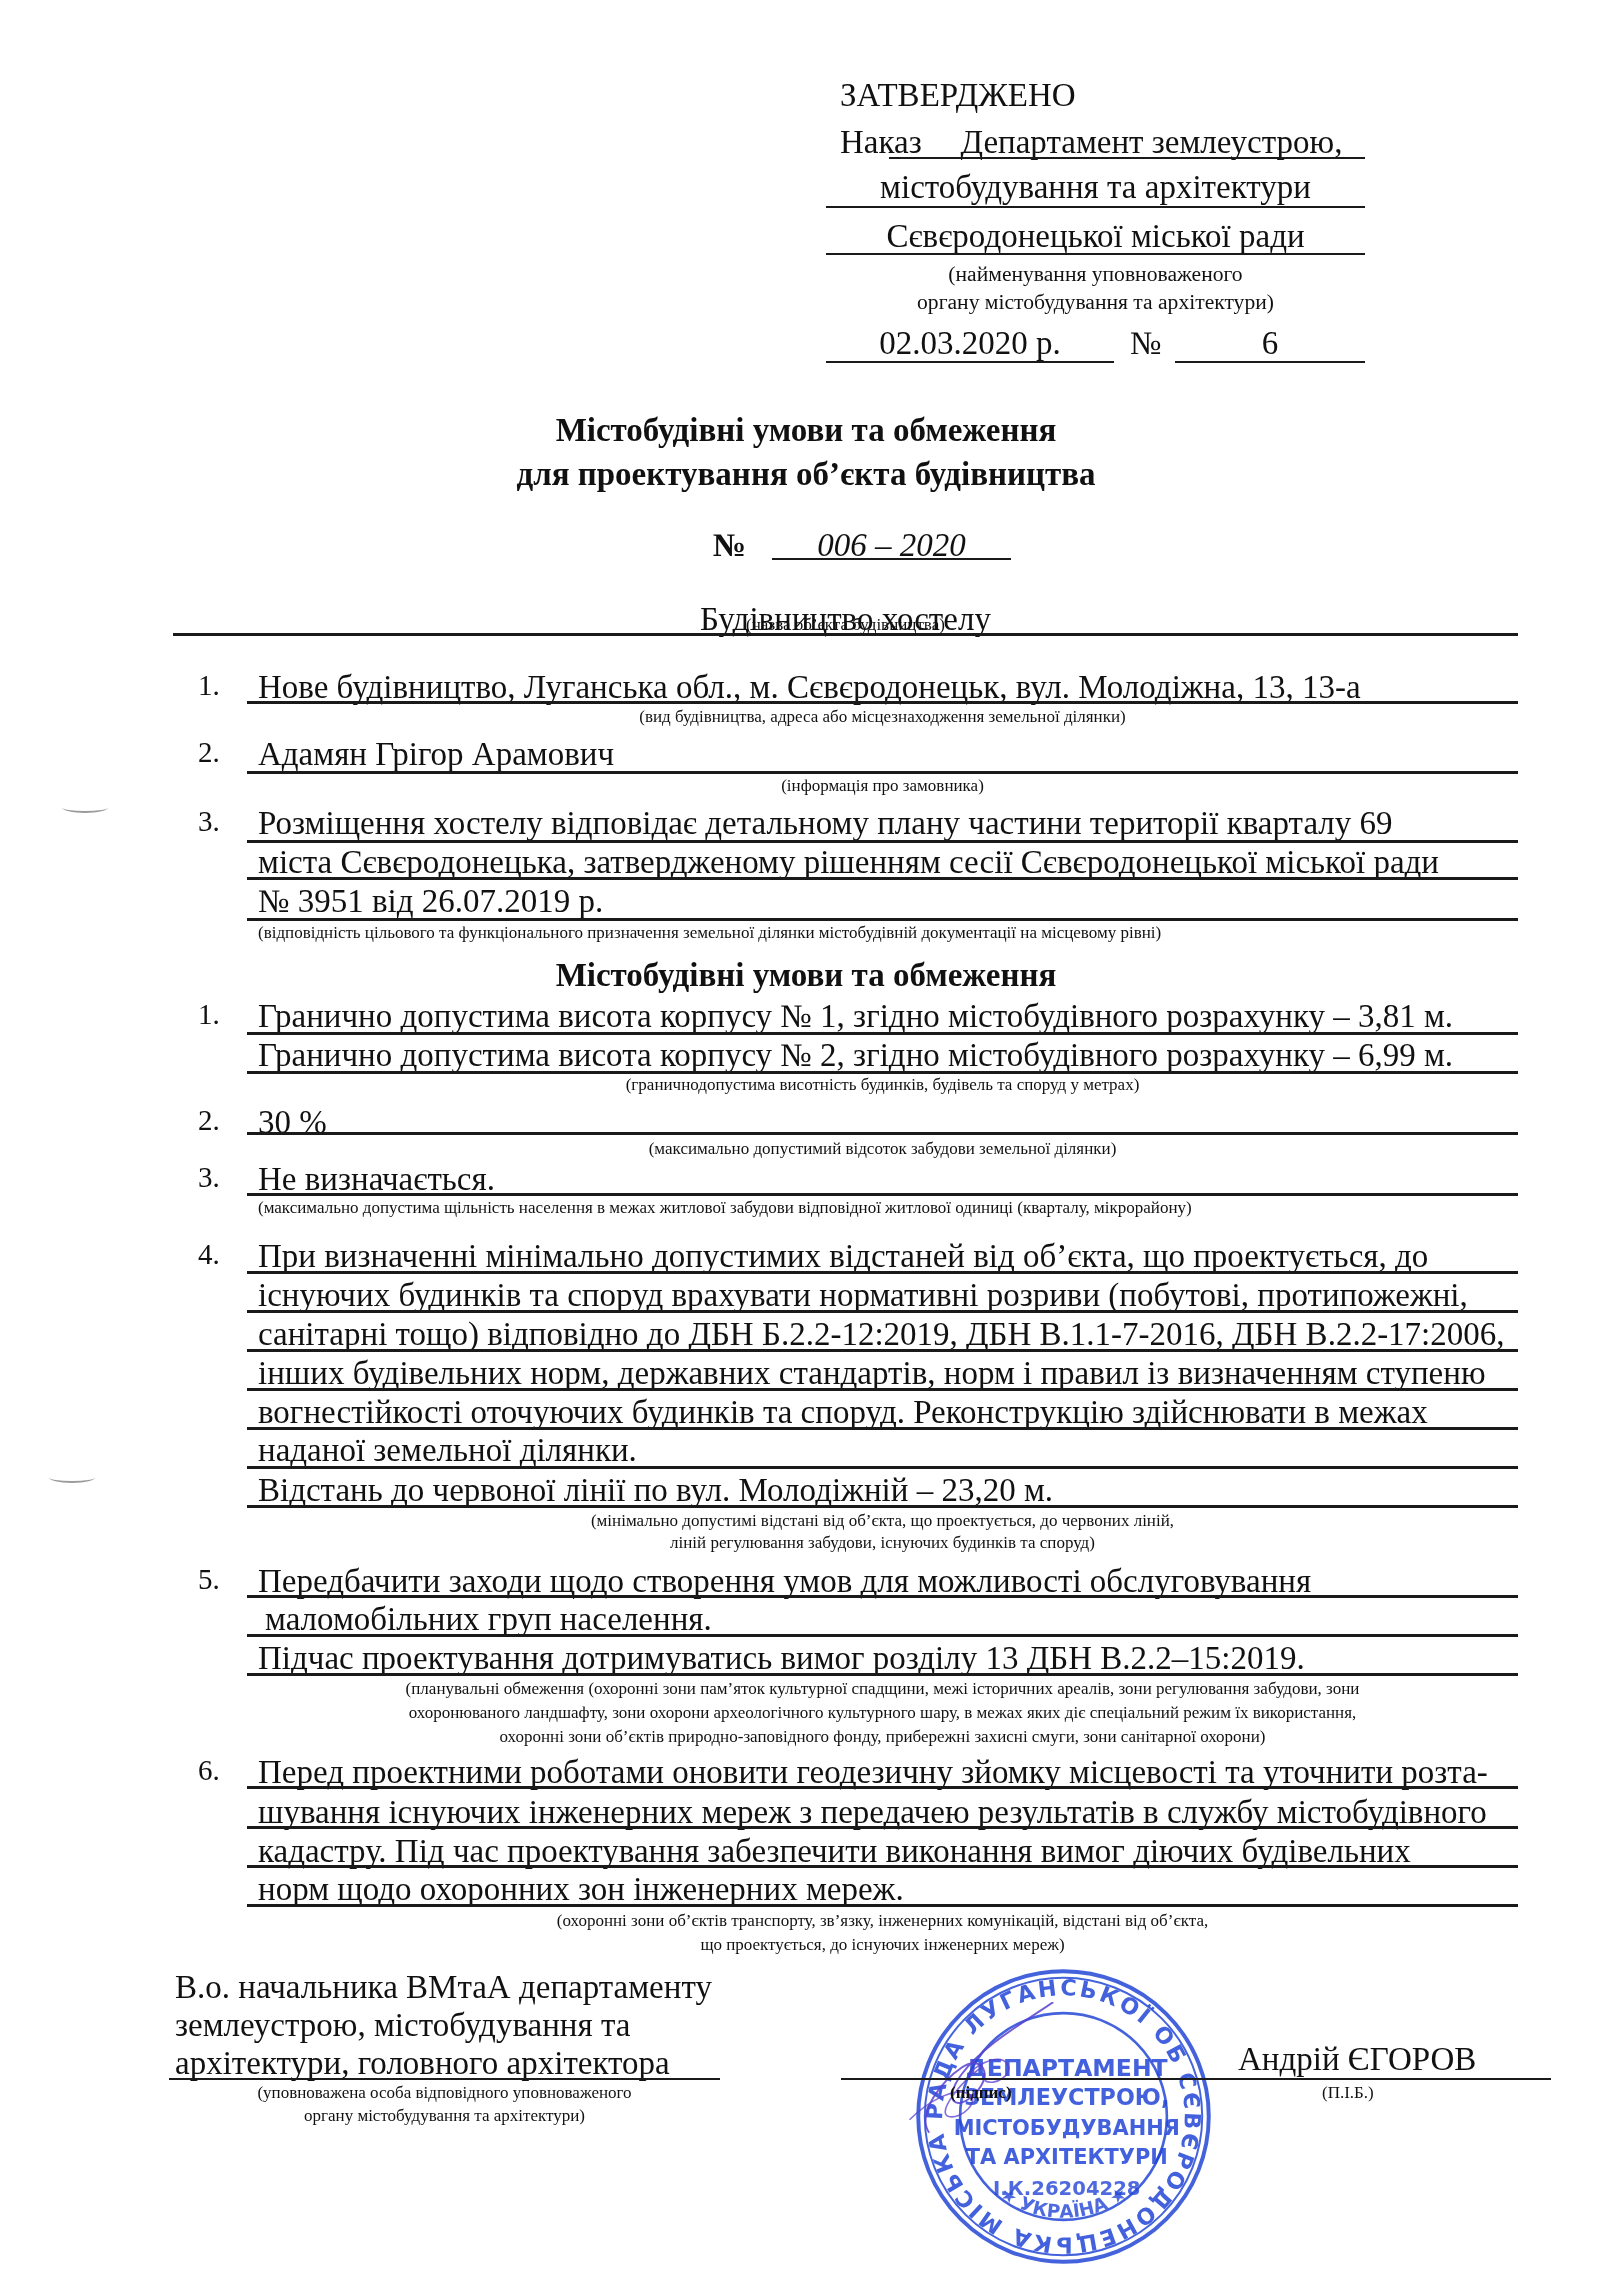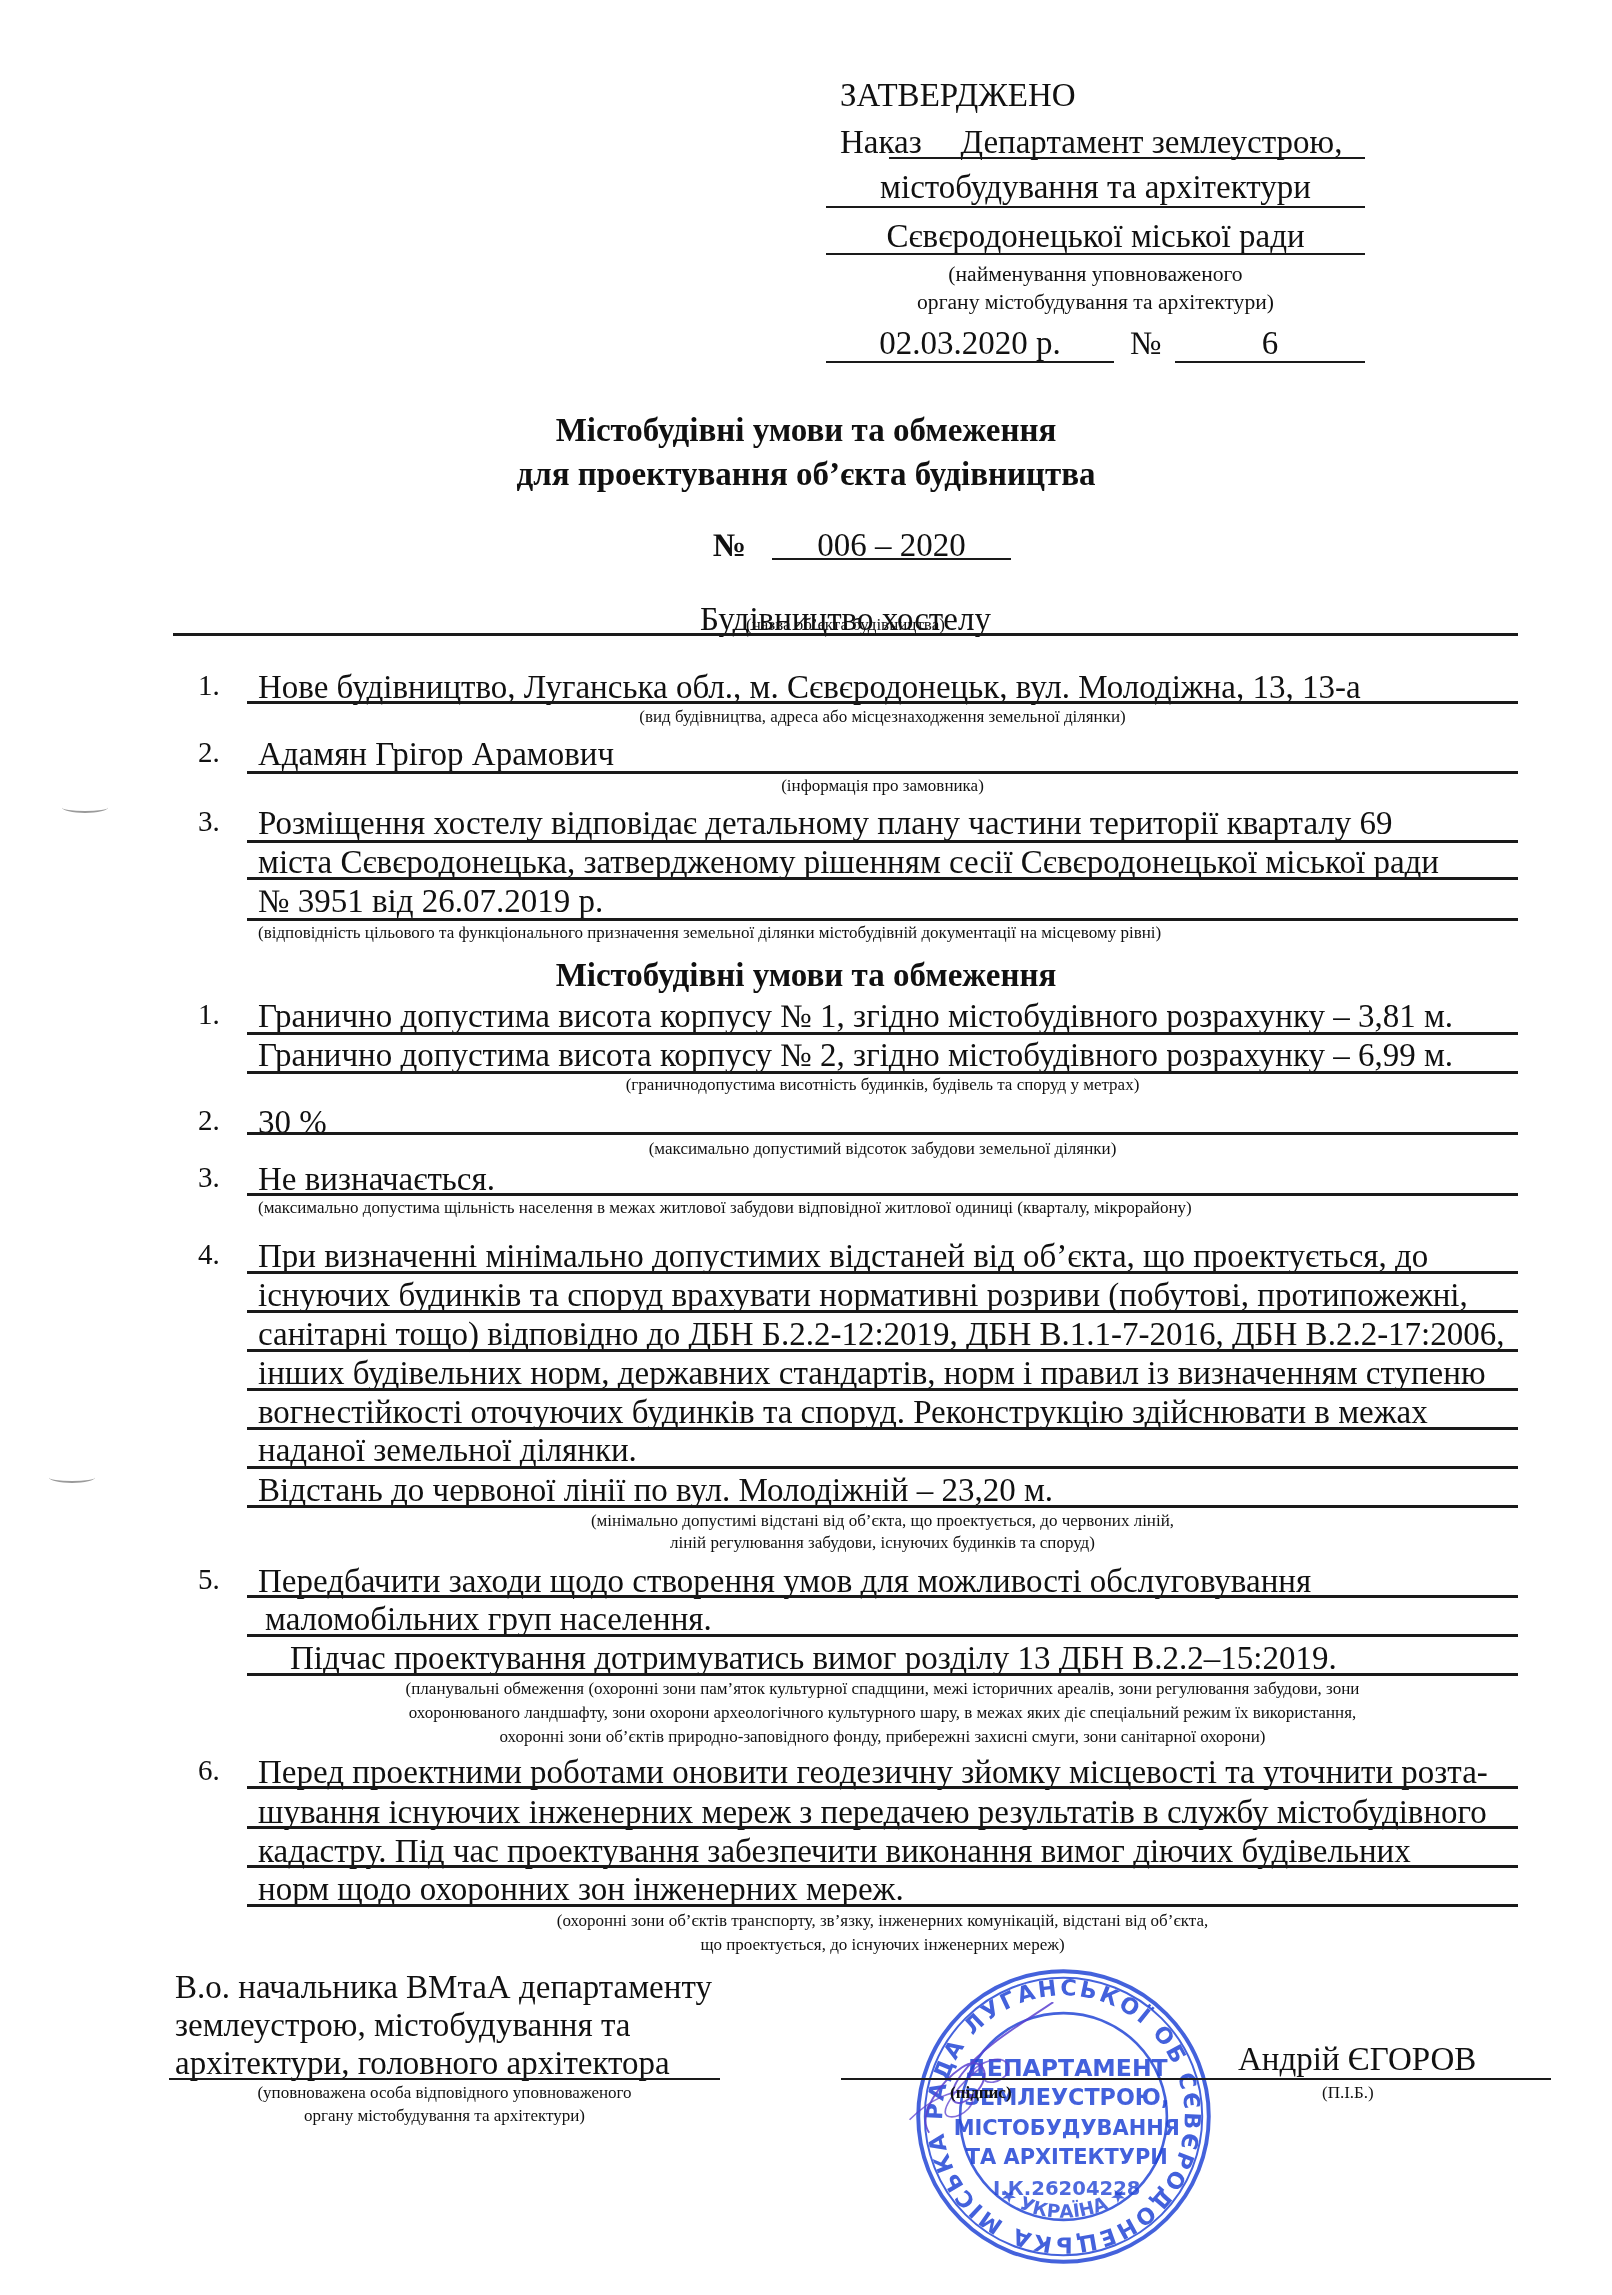--- a/index.html
+++ b/index.html
@@ -48,21 +48,21 @@
   <div class="rule" style="left:826px; top:361px; width:288px; height:2px;"></div>
   <div class="abs t-main" style="left:1130px; top:327px;">№</div>
   <div class="abs t-main center" style="left:1175px; top:327px; width:190px;">6</div>
   <div class="rule" style="left:1175px; top:361px; width:190px; height:2px;"></div>
 </div>
 
 <div class="abs t-main t-bold center" style="left:0; top:414px; width:1612px;">Містобудівні умови та обмеження</div>
 <div class="abs t-main t-bold center" style="left:0; top:458px; width:1612px;">для проектування об’єкта будівництва</div>
 
 <div class="abs t-main t-bold" style="left:713px; top:529px;">№</div>
-<div class="abs t-main center" style="left:772px; top:529px; width:239px;">006 – 2020</div>
+<div class="abs t-main center" style="left:772px; top:529px; width:239px;font-style:italic;">006 – 2020</div>
 <div class="rule" style="left:772px; top:558px; width:239px; height:2px;"></div>
 
 <div class="abs t-main center" style="left:173px; top:603px; width:1345px;">Будівництво хостелу</div>
 <div class="rule" style="left:173px; top:633px; width:1345px;"></div>
 <div class="abs t-small center" style="left:173px; top:604px; width:1345px;margin-top:12px;">(назва об’єкта будівництва)</div>
 
 <div class="num" style="left:198px; top:671px;">1.</div>
 <div class="abs t-main" style="left:258px; top:671px;">Нове будівництво, Луганська обл., м. Сєвєродонецьк, вул. Молодіжна, 13, 13-а</div>
 <div class="rule" style="left:247px; top:701px; width:1271px;"></div>
 <div class="abs t-small center" style="left:247px; top:708px; width:1271px;">(вид будівництва, адреса або місцезнаходження земельної ділянки)</div>
@@ -116,21 +116,21 @@
 <div class="abs t-main" style="left:258px; top:1474px;">Відстань до червоної лінії по вул. Молодіжній – 23,20 м.</div>
 <div class="rule" style="left:247px; top:1505px; width:1271px;"></div>
 <div class="abs t-small center" style="left:247px; top:1512px; width:1271px;">(мінімально допустимі відстані від об’єкта, що проектується, до червоних ліній,</div>
 <div class="abs t-small center" style="left:247px; top:1534px; width:1271px;">ліній регулювання забудови, існуючих будинків та споруд)</div>
 
 <div class="num" style="left:198px; top:1565px;">5.</div>
 <div class="abs t-main" style="left:258px; top:1565px;">Передбачити заходи щодо створення умов для можливості обслуговування</div>
 <div class="rule" style="left:247px; top:1595px; width:1271px;"></div>
 <div class="abs t-main" style="left:258px; top:1603px;margin-left:7px;">маломобільних груп населення.</div>
 <div class="rule" style="left:247px; top:1634px; width:1271px;"></div>
-<div class="abs t-main" style="left:258px; top:1642px;margin-left:32px;">Підчас проектування дотримуватись вимог розділу 13  ДБН В.2.2–15:2019.</div>
+<div class="abs t-main" style="left:258px; top:1642px;">Підчас проектування дотримуватись вимог розділу 13  ДБН В.2.2–15:2019.</div>
 <div class="rule" style="left:247px; top:1673px; width:1271px;"></div>
 <div class="abs t-small center" style="left:247px; top:1680px; width:1271px;">(планувальні обмеження (охоронні зони пам’яток культурної спадщини, межі історичних ареалів, зони регулювання забудови, зони</div>
 <div class="abs t-small center" style="left:247px; top:1704px; width:1271px;">охоронюваного ландшафту, зони охорони археологічного культурного шару, в межах яких діє спеціальний режим їх використання,</div>
 <div class="abs t-small center" style="left:247px; top:1728px; width:1271px;">охоронні зони об’єктів природно-заповідного фонду, прибережні захисні смуги, зони санітарної охорони)</div>
 
 <div class="num" style="left:198px; top:1756px;">6.</div>
 <div class="abs t-main" style="left:258px; top:1756px;">Перед проектними роботами оновити геодезичну зйомку місцевості та уточнити розта-</div>
 <div class="rule" style="left:247px; top:1786px; width:1271px;"></div>
 <div class="abs t-main" style="left:258px; top:1796px;">шування існуючих інженерних мереж з передачею результатів в службу містобудівного</div>
 <div class="rule" style="left:247px; top:1826px; width:1271px;"></div>

